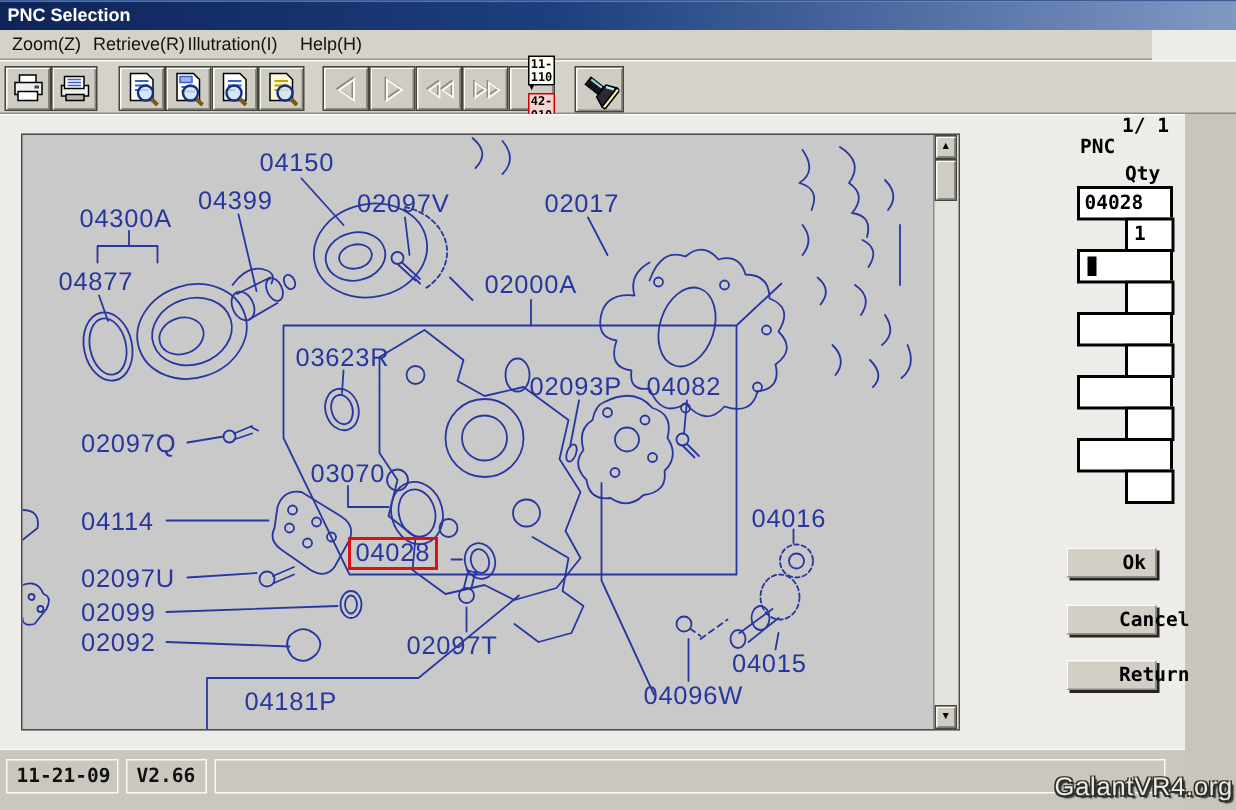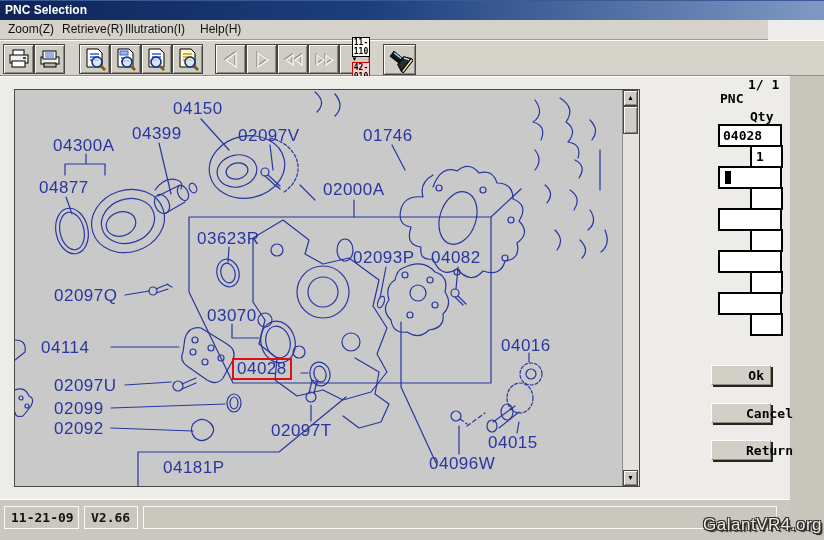--- a/index.html
+++ b/index.html
@@ -302,30 +302,30 @@
 
           <path d="M0,300 q10,-4 14,6 q6,2 2,10 l-8,10 q-8,2 -8,-4 M0,250 q12,0 10,12 l-10,8"></path>
           <circle cx="6" cy="308" r="2"></circle>
             <circle cx="12" cy="316" r="2"></circle>
         </g>
       </svg>
 
       <div class="plabel" style="left:158px;top:10px">04150</div>
       <div class="plabel" style="left:117px;top:35px">04399</div>
       <div class="plabel" style="left:223px;top:37px">02097V</div>
-      <div class="plabel" style="left:348px;top:37px">01746</div>
+      <div class="plabel" style="left:348px;top:37px">02017</div>
       <div class="plabel" style="left:38px;top:47px">04300A</div>
       <div class="plabel" style="left:24px;top:89px">04877</div>
       <div class="plabel" style="left:308px;top:91px">02000A</div>
       <div class="plabel" style="left:182px;top:140px">03623R</div>
       <div class="plabel" style="left:338px;top:159px">02093P</div>
       <div class="plabel" style="left:416px;top:159px">04082</div>
       <div class="plabel" style="left:39px;top:197px">02097Q</div>
       <div class="plabel" style="left:192px;top:217px">03070</div>
-      <div class="plabel" style="left:26px;top:249px">04114</div>
+      <div class="plabel" style="left:39px;top:249px">04114</div>
       <div class="plabel hl" style="left:217px;top:268px">04028</div>
       <div class="plabel" style="left:39px;top:287px">02097U</div>
       <div class="plabel" style="left:39px;top:310px">02099</div>
       <div class="plabel" style="left:39px;top:330px">02092</div>
       <div class="plabel" style="left:256px;top:332px">02097T</div>
       <div class="plabel" style="left:486px;top:247px">04016</div>
       <div class="plabel" style="left:473px;top:344px">04015</div>
       <div class="plabel" style="left:414px;top:365px">04096W</div>
       <div class="plabel" style="left:148px;top:369px">04181P</div>
 

